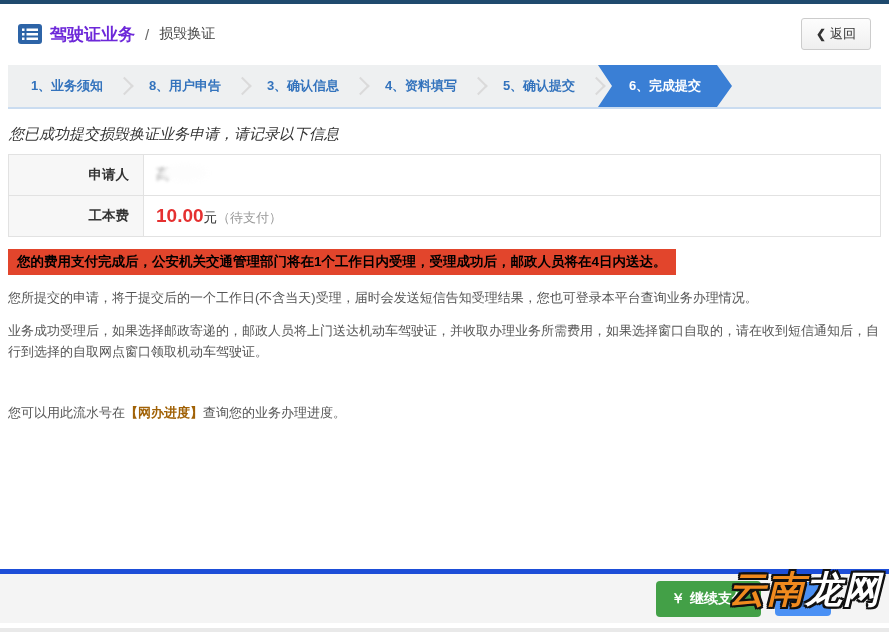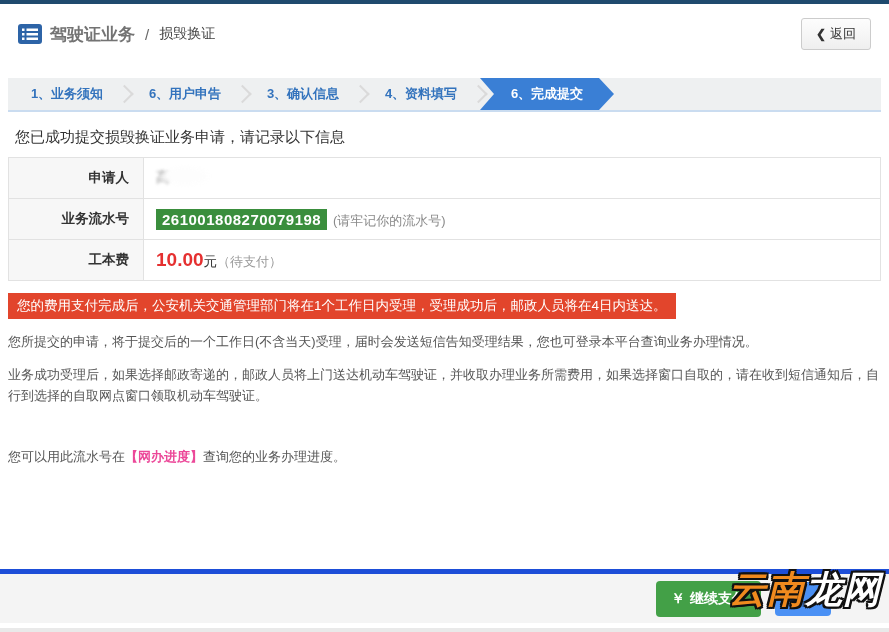--- a/index.html
+++ b/index.html
@@ -8,73 +8,73 @@
     font-family:"Liberation Sans","DejaVu Sans",sans-serif;
     background:#fff; color:#333; position:relative; overflow:hidden;
     border-bottom:4px solid #e9e9e9;
   }
   .topbar { height:4px; background:#1f4a6e; }
 
   
   .header { display:flex; align-items:center; justify-content:space-between; padding:14px 18px 12px 18px; }
   .header-left { display:flex; align-items:center; gap:8px; }
   .list-icon { width:24px; height:20px; display:block; }
-  .page-title { color:#737373; font-size:17px; font-weight:bold; }
+  .page-title { color:#6d28d9; font-size:17px; font-weight:bold; }
   .page-sep { color:#666; font-size:15px; margin:0 2px; }
   .page-sub { color:#444; font-size:14px; }
   .back-btn {
     display:inline-flex; align-items:center; gap:4px; cursor:pointer;
     background:linear-gradient(#fdfdfd,#efefef); border:1px solid #ccc; border-radius:3px;
     padding:6px 14px; font-size:13px; color:#333;
   }
   .back-chevron { font-size:12px; color:#333; font-weight:bold; }
 
   
-  .steps { display:flex; align-items:stretch; height:34px; margin:16px 8px 0 8px;
+  .steps { display:flex; align-items:stretch; height:44px; margin:3px 8px 0 8px;
     background:#eef0f1; border-bottom:2px solid #cadcf0; }
   .step { position:relative; width:118px; display:flex; align-items:center; justify-content:center;
     color:#3373bd; font-size:13px; font-weight:bold; cursor:default; }
   .step:not(.active)::after {
     content:""; position:absolute; right:-5px; top:50%; width:11px; height:11px;
     border-top:2px solid #dadada; border-right:2px solid #dadada;
     transform:translateY(-50%) rotate(45deg); background:transparent;
   }
   .step.active {
     width:134px; background:#3a7fd5; color:#fff;
     clip-path:polygon(0 0, calc(100% - 15px) 0, 100% 50%, calc(100% - 15px) 100%, 0 100%, 14px 50%);
   }
 
   
-  .success-msg { margin:16px 10px 10px 15px; font-size:15px; color:#333; }
+  .success-msg { margin:16px 10px 10px 9px; font-size:15px; color:#333;font-style:italic; }
 
   
   .info-table { width:calc(100% - 16px); margin:8px 8px 0 8px; border-collapse:collapse; }
   .info-table td { border:1px solid #e2e2e2; height:41px; font-size:13.5px; vertical-align:middle; }
   .info-table td.lbl { width:135px; background:#f7f7f7; text-align:right; padding-right:14px;
     color:#333; font-weight:bold; }
   .info-table td.val { padding-left:12px; color:#333; }
   .redacted { position:relative; display:inline-block; }
   .redacted-char { color:#8a8a8a; filter:blur(1.6px); font-size:14px; }
   .redacted::after { content:""; position:absolute; left:6px; top:-2px; width:46px; height:18px;
     background:#fdfdfd; border-radius:50%; filter:blur(2px); opacity:.92; }
   .serial-badge { display:inline-block; background:#3a8e3d; color:#fff; font-weight:bold;
     font-size:15px; padding:2px 6px; letter-spacing:.5px; }
   .serial-note { color:#8a8a8a; font-size:13px; margin-left:2px; }
   .fee-amount { color:#e53030; font-weight:bold; font-size:19px; }
   .fee-unit { color:#333; font-size:13.5px; }
   .fee-note-gray { color:#999; font-size:13px; }
   .fee-note-red { color:#e53030; font-size:13px; }
 
   
-  .notice-banner { display:inline-block; margin:12px 20px 0 8px; background:#e2452c; color:#ffffff;
-    font-size:13.5px; font-weight:normal; padding:4px 9px; }
+  .notice-banner { display:inline-block; margin:12px 20px 0 8px; background:#e2452c; color:#000000;
+    font-size:13.5px; font-weight:bold; padding:4px 9px; }
   .paragraphs { margin:13px 8px 0 8px; color:#555; font-size:13px; line-height:1.6; }
   .paragraphs p { margin-top:12px; }
   .progress-note { margin:42px 8px 0 8px; color:#555; font-size:13px; }
-  .progress-link { color:#ec4899; font-weight:bold; }
+  .progress-link { color:#a16207; font-weight:bold; }
 
   
   .footer-bar { position:absolute; left:0; bottom:5px; width:100%; height:54px;
     background:#f4f4f4; border-top:5px solid #1d4ed8;
     display:flex; align-items:center; justify-content:flex-end; gap:14px; padding-right:58px; }
   .btn { border:none; border-radius:4px; color:#fff; font-weight:bold; font-size:14px;
     padding:9px 15px; cursor:pointer; font-family:inherit; }
   .btn .yen { margin-right:5px; font-weight:bold; }
   .btn-green { background:#43a047; }
   .btn-red { background:#d9534f; }
@@ -109,41 +109,35 @@
     <span class="page-sub">损毁换证</span>
   </div>
   <button class="back-btn">
     <span class="back-chevron">❮</span>
     <span>返回</span>
   </button>
 </div>
 
 <div class="steps">
   <div class="step">1、业务须知</div>
-  <div class="step">6、用户申告</div>
+  <div class="step">8、用户申告</div>
   <div class="step">3、确认信息</div>
   <div class="step">4、资料填写</div>
+  <div class="step">5、确认提交</div>
   <div class="step active">6、完成提交</div>
 </div>
 
 <div class="success-msg">您已成功提交损毁换证业务申请，请记录以下信息</div>
 
 <table class="info-table">
   <tbody>
     <tr>
       <td class="lbl">申请人</td>
       <td class="val">
         <span class="redacted"><span class="redacted-char">高</span></span>
-      </td>
-    </tr>
-    <tr>
-      <td class="lbl">业务流水号</td>
-      <td class="val">
-        <span class="serial-badge">261001808270079198</span>
-        <span class="serial-note">(请牢记你的流水号)</span>
       </td>
     </tr>
     <tr>
       <td class="lbl">工本费</td>
       <td class="val">
         <span class="fee-amount">10.00</span><span class="fee-unit">元</span><span class="fee-note-gray">（待支付）</span>
       </td>
     </tr>
   </tbody>
 </table>

